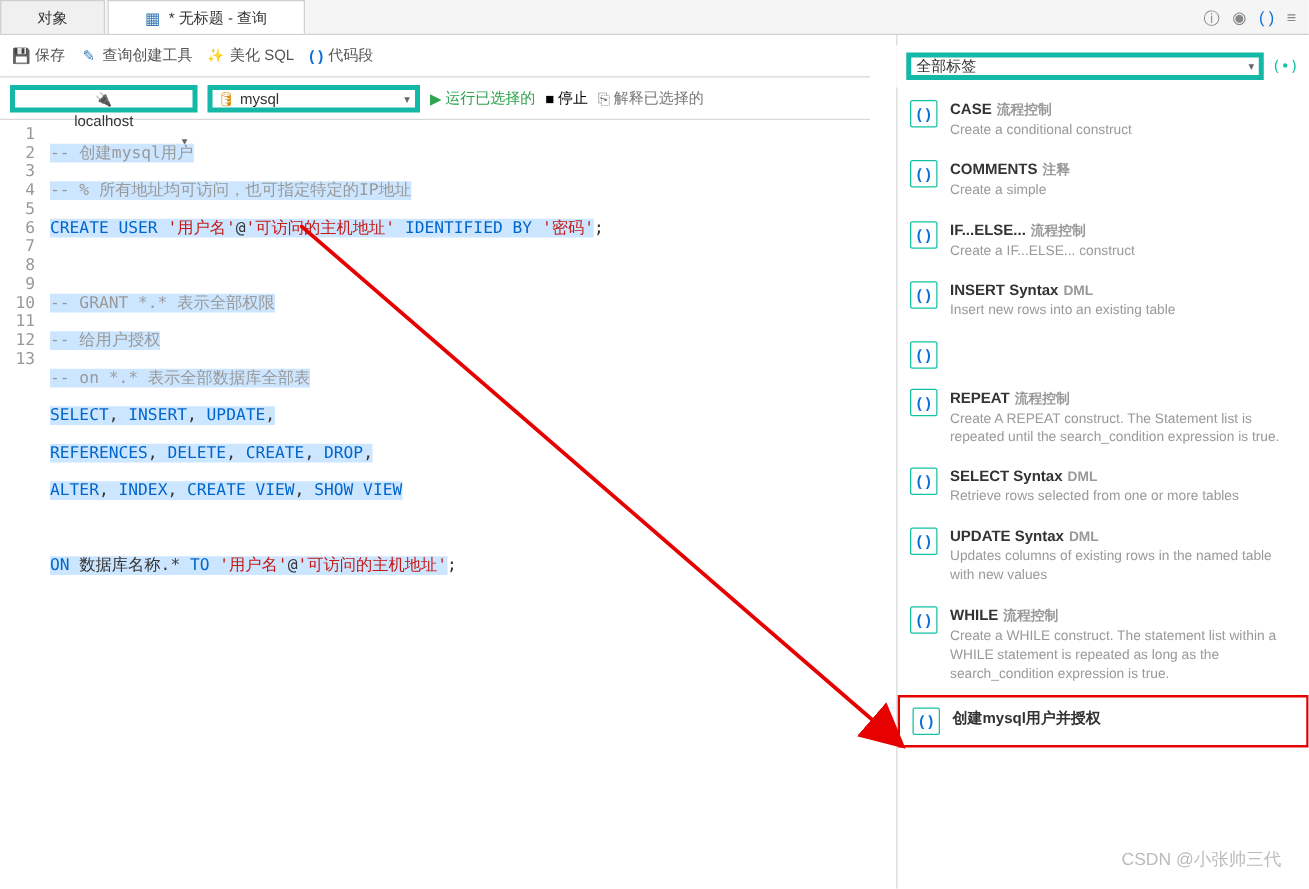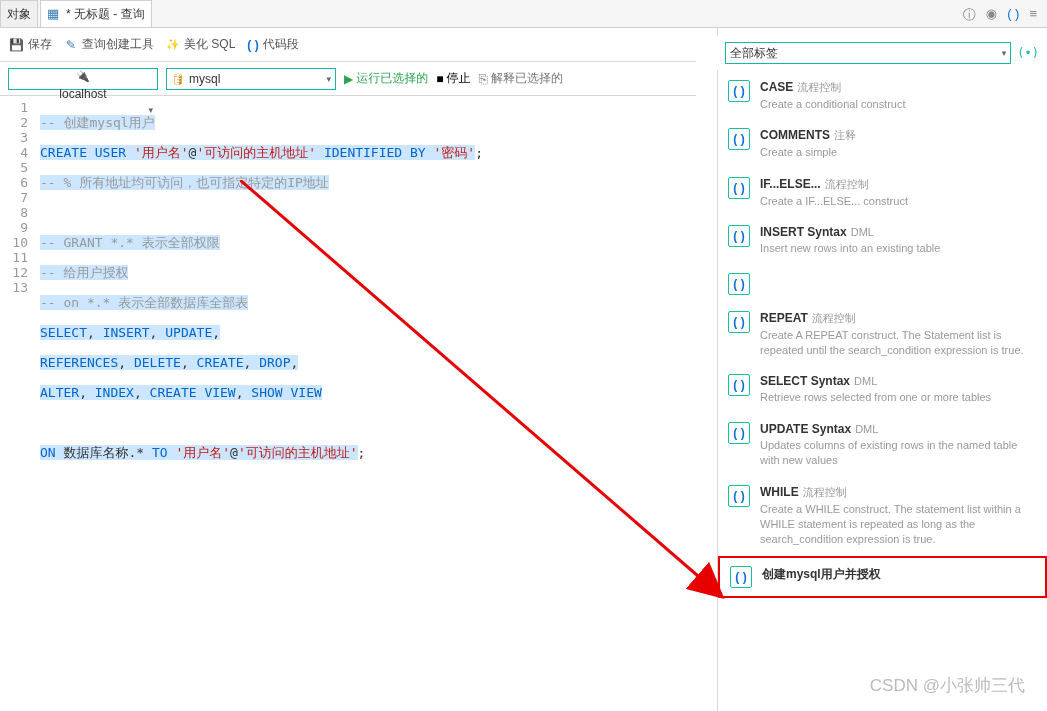--- a/index.html
+++ b/index.html
@@ -1,30 +1,30 @@
 <!DOCTYPE html>
 <html><head>
 <meta charset="utf-8">
 <style>
 * { margin: 0; padding: 0; box-sizing: border-box; }
 body { font-family: "Microsoft YaHei", Arial, sans-serif; font-size: 12px; color: #333; background: #fff; width: 1047px; height: 711px; overflow: hidden; position: relative; }
 .tabs-row { display: flex; border-bottom: 1px solid #d0d0d0; height: 28px; align-items: flex-end; background: #f5f5f5; }
-.tab { padding: 5px 6px; border: 1px solid #d0d0d0; border-bottom: none; background: #f0f0f0; cursor: pointer; display: flex; align-items: flex-start; gap: 5px; margin-right: 2px; height: 27px; }
+.tab { padding: 5px 29px; border: 1px solid #d0d0d0; border-bottom: none; background: #f0f0f0; cursor: pointer; display: flex; align-items: center; gap: 5px; margin-right: 2px; height: 27px; }
 .tab.active { background: #fff; }
 .tab .ico { width: 14px; height: 14px; display: inline-block; }
 .grid-ico::before { content: "▦"; color: #3a7bb8; font-size: 13px; }
 .toolbar { display: flex; align-items: center; gap: 12px; padding: 6px 10px; border-bottom: 1px solid #d8d8d8; height: 34px; }
 .tool-btn { display: flex; align-items: center; gap: 4px; cursor: pointer; color: #555; }
 .tool-btn .ico { width: 14px; height: 14px; display: inline-flex; align-items: center; justify-content: center; }
 .save-ico::before { content: "💾"; font-size: 12px; filter: grayscale(1); }
 .wand-ico::before { content: "✎"; color: #3a7bb8; }
 .magic-ico::before { content: "✨"; font-size: 11px; }
 .paren-ico { color: #0b6fd8; font-weight: bold; }
 .conn-row { display: flex; align-items: center; gap: 8px; padding: 6px 8px; border-bottom: 1px solid #d8d8d8; height: 34px; }
-.select { display: flex; align-items: center; border: 1px solid #14b8a6; background: #fff; height: 22px; padding: 0 4px; gap: 4px; cursor: pointer; }
+.select { display: flex; align-items: center; border: 4px solid #14b8a6; background: #fff; height: 22px; padding: 0 4px; gap: 4px; cursor: pointer; }
 .select .chev { color: #666; font-size: 9px; margin-left: auto; }
 .sel-host { width: 150px; flex-direction: column; }
 .sel-db { width: 170px; }
 .plug-ico::before { content: "🔌"; font-size: 11px; }
 .db-ico::before { content: "🛢"; color: #d48806; font-size: 11px; }
 .run-btn { color: #2ea44f; display: flex; align-items: center; gap: 3px; cursor: pointer; }
 .play-ico::before { content: "▶"; color: #2ea44f; }
 .stop-btn { color: #000000; display: flex; align-items: center; gap: 3px; }
 .stop-ico::before { content: "■"; }
 .explain-btn { color: #777; display: flex; align-items: center; gap: 3px; }
@@ -36,25 +36,25 @@
 .code .line { height: 15px; }
 .sel { background: #cde6ff; }
 .cm { color: #999; text-align: center; }
 .kw { color: #0066cc; }
 .str { color: #c41a16; }
 .help-list { flex: 1; overflow-y: auto; padding: 4px 0; }
 .help-item { display: flex; gap: 10px; padding: 8px 10px; cursor: pointer; }
 .help-item .hi-icon { flex-shrink: 0; width: 22px; height: 22px; border: 1px solid #13c2a3; border-radius: 2px; display: flex; align-items: center; justify-content: center; color: #0b6fd8; font-weight: bold; font-size: 12px; }
 .help-item .hi-body { flex: 1; }
 .help-item .hi-title { font-weight: bold; color: #333; font-size: 12px; }
-.help-item .hi-cat { font-weight: normal; color: #999; font-size: 11px; margin-left: 4px; }
+.help-item .hi-cat { font-weight: bold; color: #999; font-size: 11px; margin-left: 4px; }
 .help-item .hi-desc { color: #999; font-size: 11px; margin-top: 2px; line-height: 1.4; }
 .help-item.highlighted { border: 2px solid #e60000; }
 .arrow-svg { position: absolute; top: 180px; left: 240px; pointer-events: none; }
-.watermark { position: absolute; bottom: 14px; right: 22px; color: #bbb; font-size: 17px; font-family: Arial; }
+.watermark { position: absolute; bottom: 14px; right: 22px; color: #bbb; font-size: 14px; font-family: Arial; }
 .top-right-icons { position: absolute; top: 6px; right: 10px; display: flex; gap: 10px; color: #888; font-size: 13px; }
 .top-right-icons span { cursor: pointer; }
 .top-right-icons .active-tr { color: #0b6fd8; }
 .rp-filter-wrap { position: absolute; top: 36px; right: 0; width: 330px; padding: 6px 8px; display: flex; gap: 6px; align-items: center; background: #fff; }
 .rp-filter-wrap .select { flex: 1; }
 .snip-plus::before { content: "(•)"; color: #13c2a3; font-family: monospace; font-size: 12px; }
 .layout-container { display: flex; height: calc(711px - 28px); gap: 21px; }
 .left-side { flex: 1; display: flex; flex-direction: column; }
 .right-side { width: 330px; border-left: 1px solid #d8d8d8; background: #fff; }
 </style>
@@ -144,22 +144,22 @@
           <div>7</div>
           <div>8</div>
           <div>9</div>
           <div>10</div>
           <div>11</div>
           <div>12</div>
           <div>13</div>
       </div>
       <div class="code">
 <div class="line"><span class="sel cm">-- 创建mysql用户</span></div>
+<div class="line"><span class="sel cm">-- % 所有地址均可访问，也可指定特定的IP地址</span></div>
 <div class="line"><span class="sel"><span class="kw">CREATE</span> <span class="kw">USER</span> <span class="str">'用户名'</span><span>@</span><span class="str">'可访问的主机地址'</span> <span class="kw">IDENTIFIED</span> <span class="kw">BY</span> <span class="str">'密码'</span></span><span>;</span></div>
-<div class="line"><span class="sel cm">-- % 所有地址均可访问，也可指定特定的IP地址</span></div>
 <div class="line"></div>
 <div class="line"><span class="sel cm">-- GRANT *.* 表示全部权限</span></div>
 <div class="line"><span class="sel cm">-- 给用户授权</span></div>
 <div class="line"><span class="sel cm">-- on *.* 表示全部数据库全部表</span></div>
 <div class="line"><span class="sel"><span class="kw">SELECT</span><span>,</span> <span class="kw">INSERT</span><span>,</span> <span class="kw">UPDATE</span><span>,</span></span></div>
 <div class="line"><span class="sel"><span class="kw">REFERENCES</span><span>,</span> <span class="kw">DELETE</span><span>,</span> <span class="kw">CREATE</span><span>,</span> <span class="kw">DROP</span><span>,</span></span></div>
 <div class="line"><span class="sel"><span class="kw">ALTER</span><span>,</span> <span class="kw">INDEX</span><span>,</span> <span class="kw">CREATE VIEW</span><span>,</span> <span class="kw">SHOW VIEW</span></span></div>
 <div class="line"></div>
 <div class="line"><span class="sel"><span class="kw">ON</span> <span>数据库名称.*</span> <span class="kw">TO</span> <span class="str">'用户名'</span><span>@</span><span class="str">'可访问的主机地址'</span></span><span>;</span></div>
       </div>

